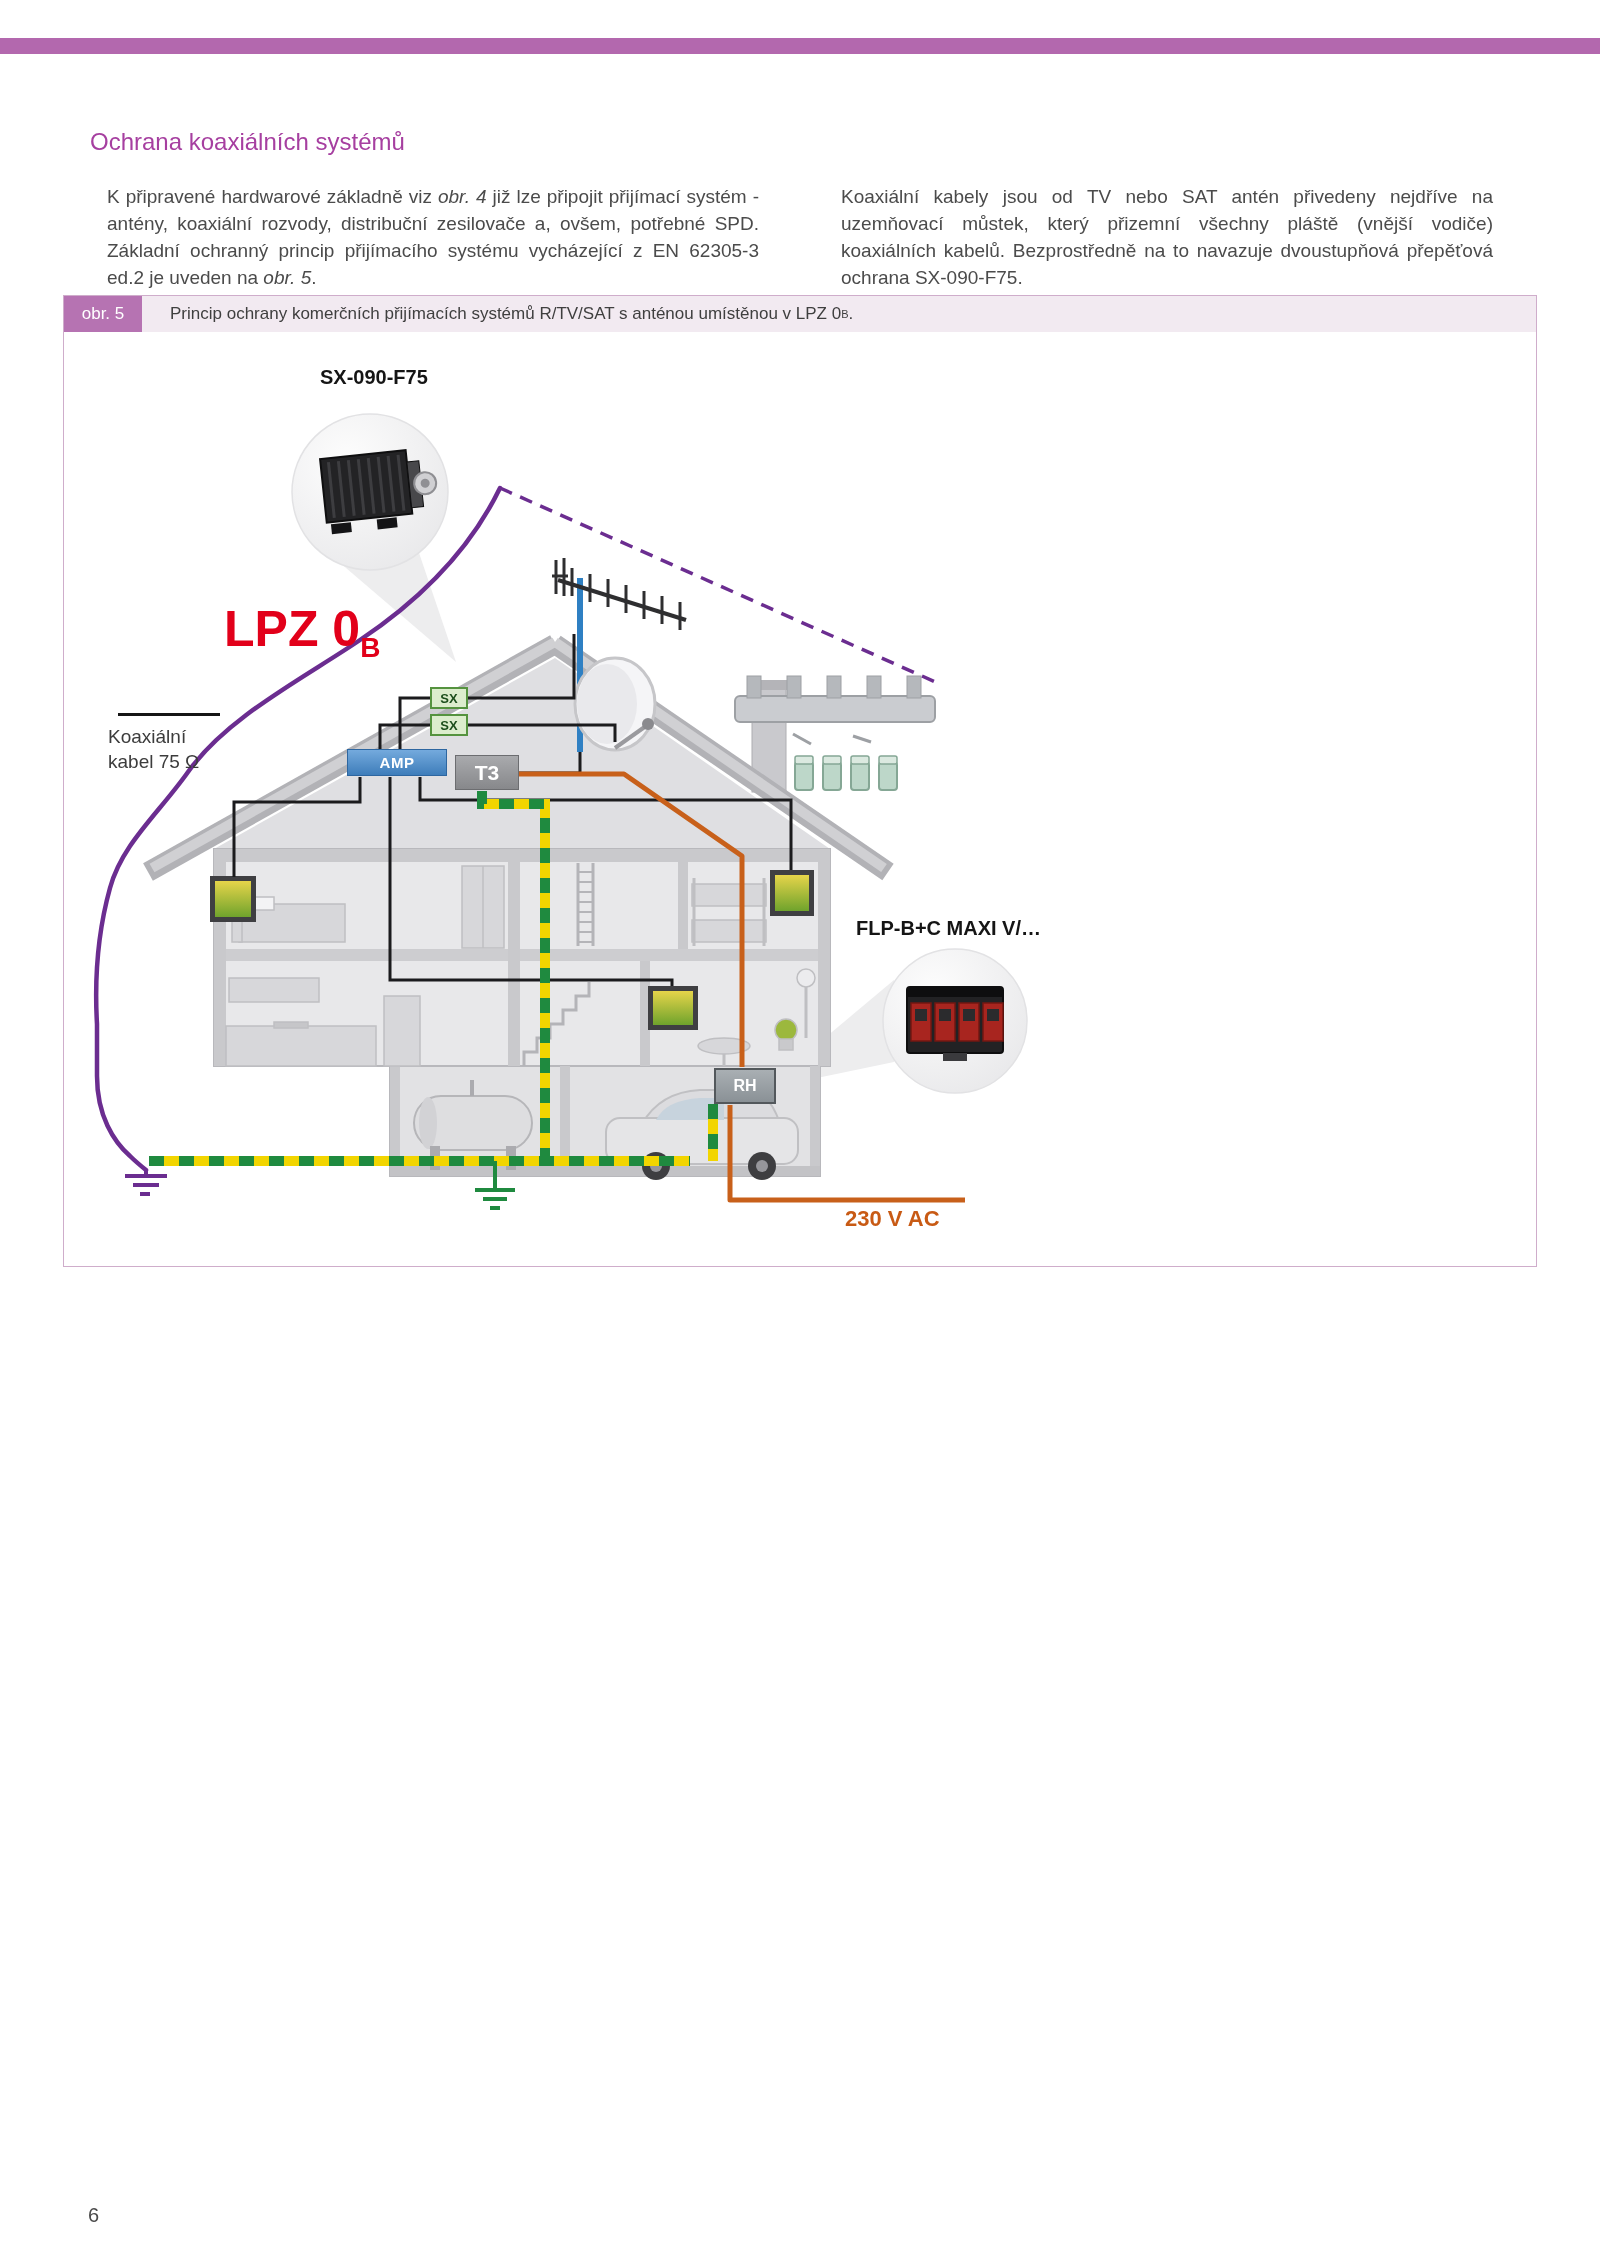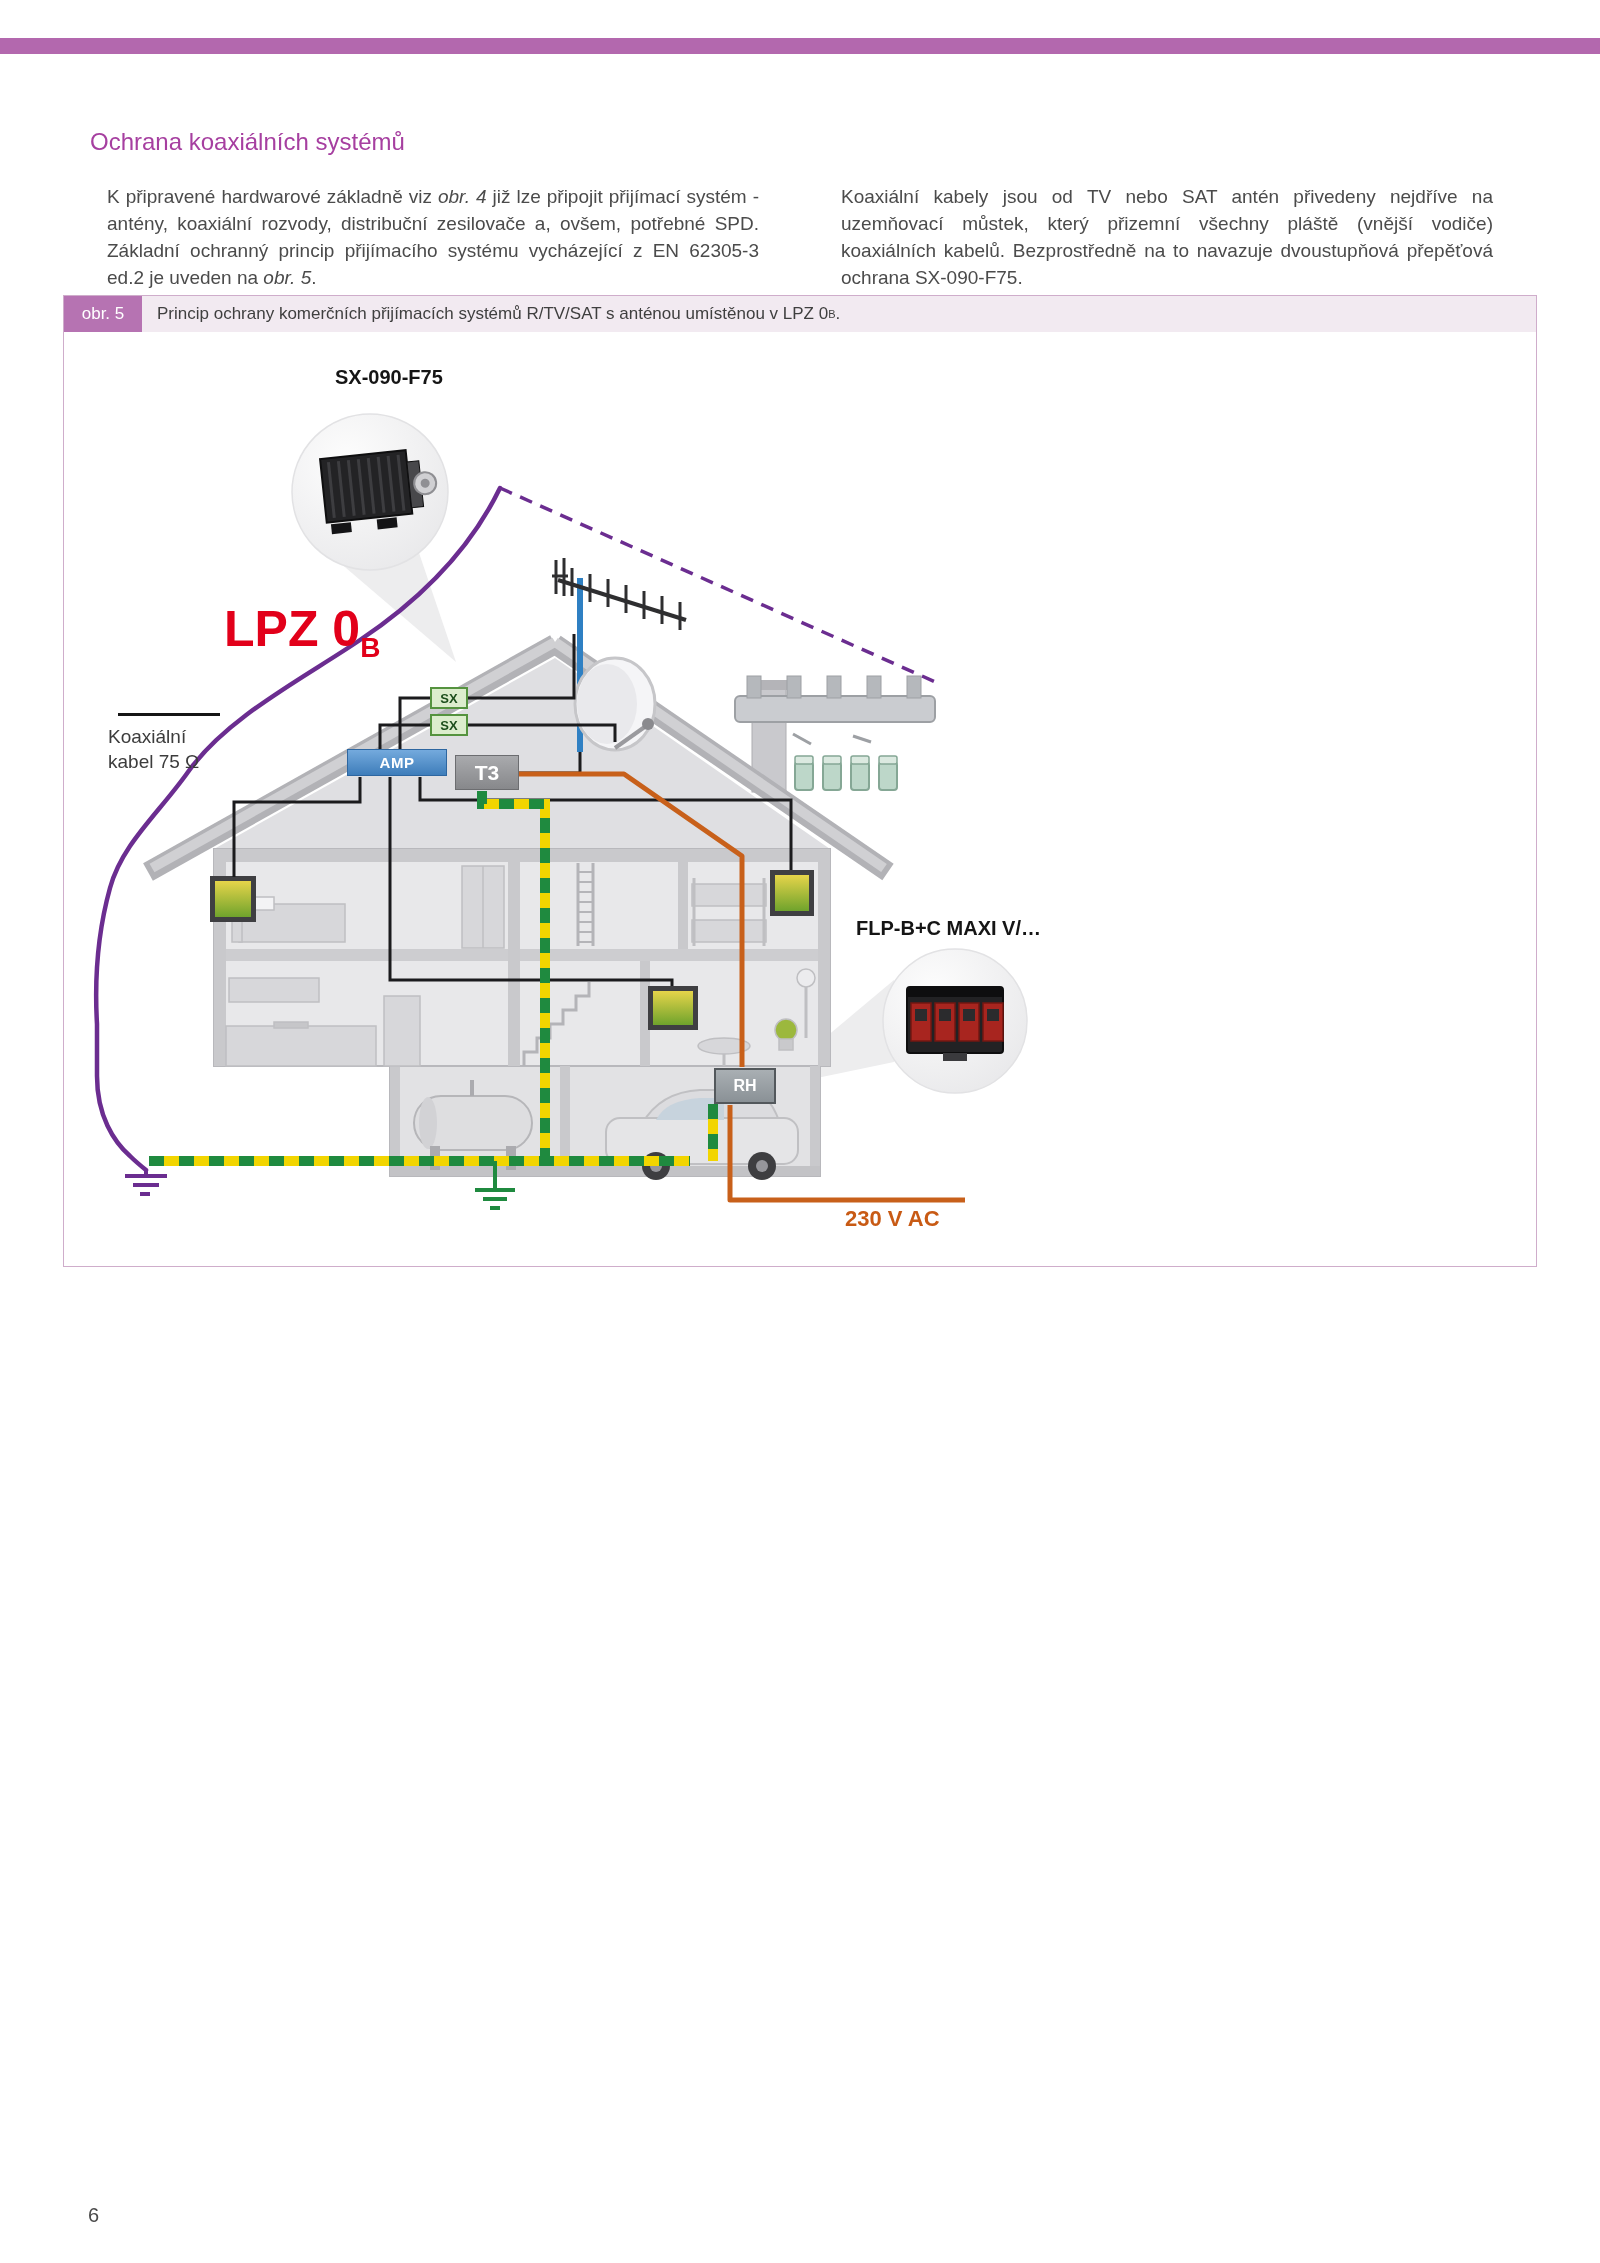--- a/index.html
+++ b/index.html
@@ -5,27 +5,27 @@
   html,body{margin:0;padding:0;background:#ffffff;}
   .page{position:relative;width:1600px;height:2263px;background:#ffffff;
         font-family:"Liberation Sans", sans-serif;overflow:hidden;}
   .top-bar{position:absolute;left:0;top:38px;width:1600px;height:16px;background:#b368ae;}
   .heading{position:absolute;left:90px;top:112px;font-size:24px;color:#a63fa0;font-weight:normal;}
   .cols{position:absolute;left:90px;top:166px;width:1420px;display:flex;gap:48px;}
   .col{width:686px;font-size:19px;line-height:27px;color:#4b4b4b;text-align:justify;margin:17px;}
   .figure{position:absolute;left:63px;top:295px;width:1474px;height:972px;border:1px solid #cfadcb;background:#fff;box-sizing:border-box;}
   .fig-head{height:36px;display:flex;align-items:stretch;background:#f2eaf1;}
   .fig-tag{width:78px;background:#b673b2;color:#fff;font-size:17px;display:flex;align-items:center;justify-content:center;}
-  .fig-caption{display:flex;align-items:center;padding-left:15px;font-size:17px;color:#3f3f3f;}
+  .fig-caption{display:flex;align-items:center;padding-left:28px;font-size:17px;color:#3f3f3f;}
   .fig-caption sub{font-size:11px;}
   .fig-canvas{position:relative;width:1472px;height:934px;}
   .fig-svg{position:absolute;left:0;top:0;}
   .lbl{position:absolute;}
   .device-label{font-size:20px;font-weight:bold;color:#151515;}
-  .lbl-device1{left:256px;top:34px;margin-left:15px;}
+  .lbl-device1{left:256px;top:34px;}
   .lbl-device2{left:792px;top:585px;}
   .lpz{left:160px;top:272px;font-size:50px;font-weight:bold;color:#e2001a;line-height:1;}
   .lpz sub{font-size:28px;}
   .coax-mark{left:54px;top:381px;width:102px;height:3px;background:#161616;}
   .coax-note{left:44px;top:392px;font-size:19px;color:#3c3c3c;line-height:25px;}
   .eq-box{display:flex;align-items:center;justify-content:center;font-weight:bold;box-sizing:border-box;}
   .sx{width:38px;height:22px;background:#dcedcd;border:2px solid #55933f;color:#1d4f1d;font-size:13px;}
   .sx1{left:366px;top:355px;}
   .sx2{left:366px;top:382px;}
   .amp{left:283px;top:417px;width:100px;height:27px;background:linear-gradient(#74aadd,#3e7dba);

